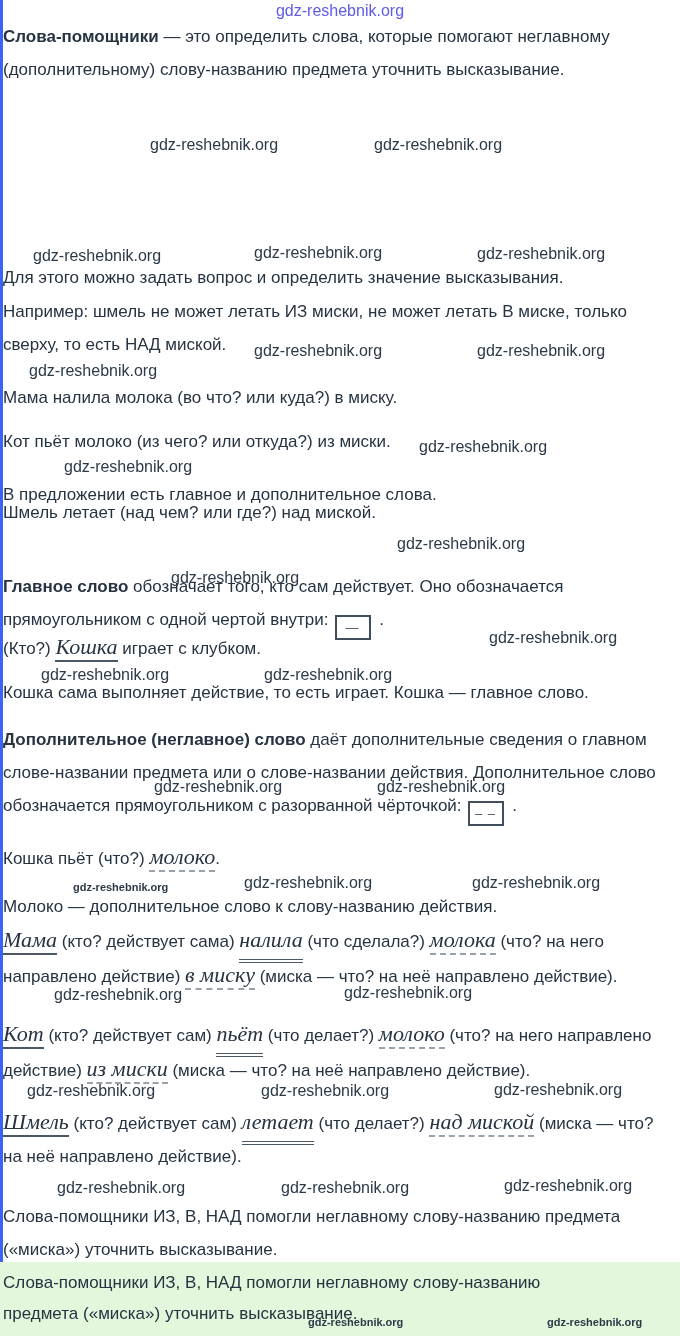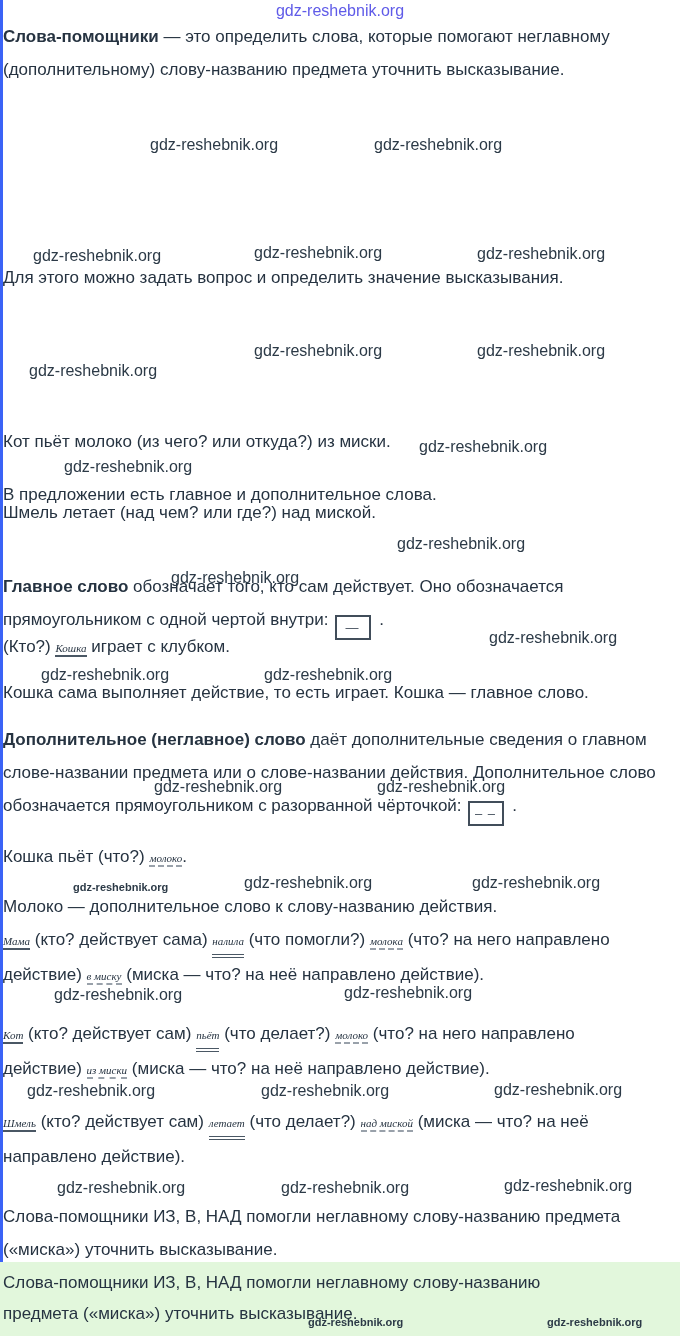--- a/index.html
+++ b/index.html
@@ -8,21 +8,21 @@
     position:relative; width:680px; height:1336px; background:#ffffff; overflow:hidden;
     font-family:"Liberation Sans","DejaVu Sans",sans-serif; color:#263341;
   }
   .left-border { position:absolute; left:0; top:0; width:3px; height:1336px; background:#3b63f6; }
   .para {
     position:absolute; left:3px; right:5px;
     font-size:17px; line-height:33px; color:#263341; font-weight:400;
   }
   .b { font-weight:700; }
   .w-subj,.w-verb,.w-obj {
-    font-family:"Liberation Serif","DejaVu Serif",serif; font-style:italic; font-size:11px;
+    font-family:"Liberation Serif","DejaVu Serif",serif; font-style:italic; font-size:22px;
   }
   .w-subj { border-bottom:2px solid #4a5764; padding-bottom:1px; }
   .w-verb { border-bottom:4px double #4a5764; padding-bottom:7px; }
   .w-obj  { border-bottom:2px dashed #99a1aa; padding-bottom:1px;margin-top:25px; }
   .sbox {
     display:inline-block; min-width:36px; height:25px; border:2px solid #414d5a;
     vertical-align:-7px; margin:0 4px 0 6px; text-align:center; line-height:21px;
     font-size:13px; letter-spacing:1px; color:#414d5a; padding:0 5px;
     font-style:normal;
   }
@@ -41,41 +41,43 @@
 <body>
 
 <div class="page">
   <div class="left-border"></div>
 
   <p class="para" style="top:20px"><span class="b">Слова-помощники</span><span> — это определить слова, которые помогают неглавному (дополнительному) слову-названию предмета уточнить высказывание.</span></p>
 
 
   <p class="para" style="top:261px">Для этого можно задать вопрос и определить значение высказывания.</p>
 
+  <p class="para" style="top:295px">Например: шмель не может летать ИЗ миски, не может летать В миске, только сверху, то есть НАД миской.</p>
 
+  <p class="para" style="top:381px">Мама налила молока (во что? или куда?) в миску.</p>
 
   <p class="para" style="top:425px">Кот пьёт молоко (из чего? или откуда?) из миски.</p>
 
   <p class="para" style="top:496px">Шмель летает (над чем? или где?) над миской.</p>
 
   <p class="para" style="top:478px">В предложении есть главное и дополнительное слова.</p>
 
   <p class="para" style="top:570px"><span class="b">Главное слово</span><span> обозначает того, кто сам действует. Оно обозначается прямоугольником с одной чертой внутри:</span><span class="sbox"><span>—</span></span><span> .</span></p>
 
   <p class="para" style="top:630px"><span>(Кто?) </span><span class="w-subj">Кошка</span><span> играет с клубком.</span></p>
 
   <p class="para" style="top:723px"><span class="b">Дополнительное (неглавное) слово</span><span> даёт дополнительные сведения о главном слове-названии предмета или о слове-названии действия. Дополнительное слово обозначается прямоугольником с разорванной чёрточкой:</span><span class="sbox"><span>– –</span></span><span> .</span></p>
 
   <p class="para" style="top:676px">Кошка сама выполняет действие, то есть играет. Кошка — главное слово.</p>
 
   <p class="para" style="top:840px"><span>Кошка пьёт (что?) </span><span class="w-obj">молоко</span><span>.</span></p>
 
   <p class="para" style="top:890px">Молоко — дополнительное слово к слову-названию действия.</p>
 
-  <p class="para" style="top:923px"><span class="w-subj">Мама</span><span> (кто? действует сама) </span><span class="w-verb">налила</span><span> (что помогли?) </span><span class="w-obj">молока</span><span> (что? на него направлено действие) </span><span class="w-obj">в миску</span><span> (миска — что? на неё направлено действие).</span></p>
+  <p class="para" style="top:923px"><span class="w-subj">Мама</span><span> (кто? действует сама) </span><span class="w-verb">налила</span><span> (что сделала?) </span><span class="w-obj">молока</span><span> (что? на него направлено действие) </span><span class="w-obj">в миску</span><span> (миска — что? на неё направлено действие).</span></p>
 
   <p class="para" style="top:1017px;max-width:650px"><span class="w-subj">Кот</span><span> (кто? действует сам) </span><span class="w-verb">пьёт</span><span> (что делает?) </span><span class="w-obj">молоко</span><span> (что? на него направлено действие) </span><span class="w-obj">из миски</span><span> (миска — что? на неё направлено действие).</span></p>
 
   <p class="para" style="top:1105px;max-width:666px"><span class="w-subj">Шмель</span><span> (кто? действует сам) </span><span class="w-verb">летает</span><span> (что делает?) </span><span class="w-obj">над миской</span><span> (миска — что? на неё направлено действие).</span></p>
 
   <p class="para" style="top:1200px">Слова-помощники ИЗ, В, НАД помогли неглавному слову-названию предмета («миска») уточнить высказывание.</p>
 
   <div class="highlight">
     <p class="hl-text">Слова-помощники ИЗ, В, НАД помогли неглавному слову-названию предмета («миска») уточнить высказывание.</p>
   </div>

